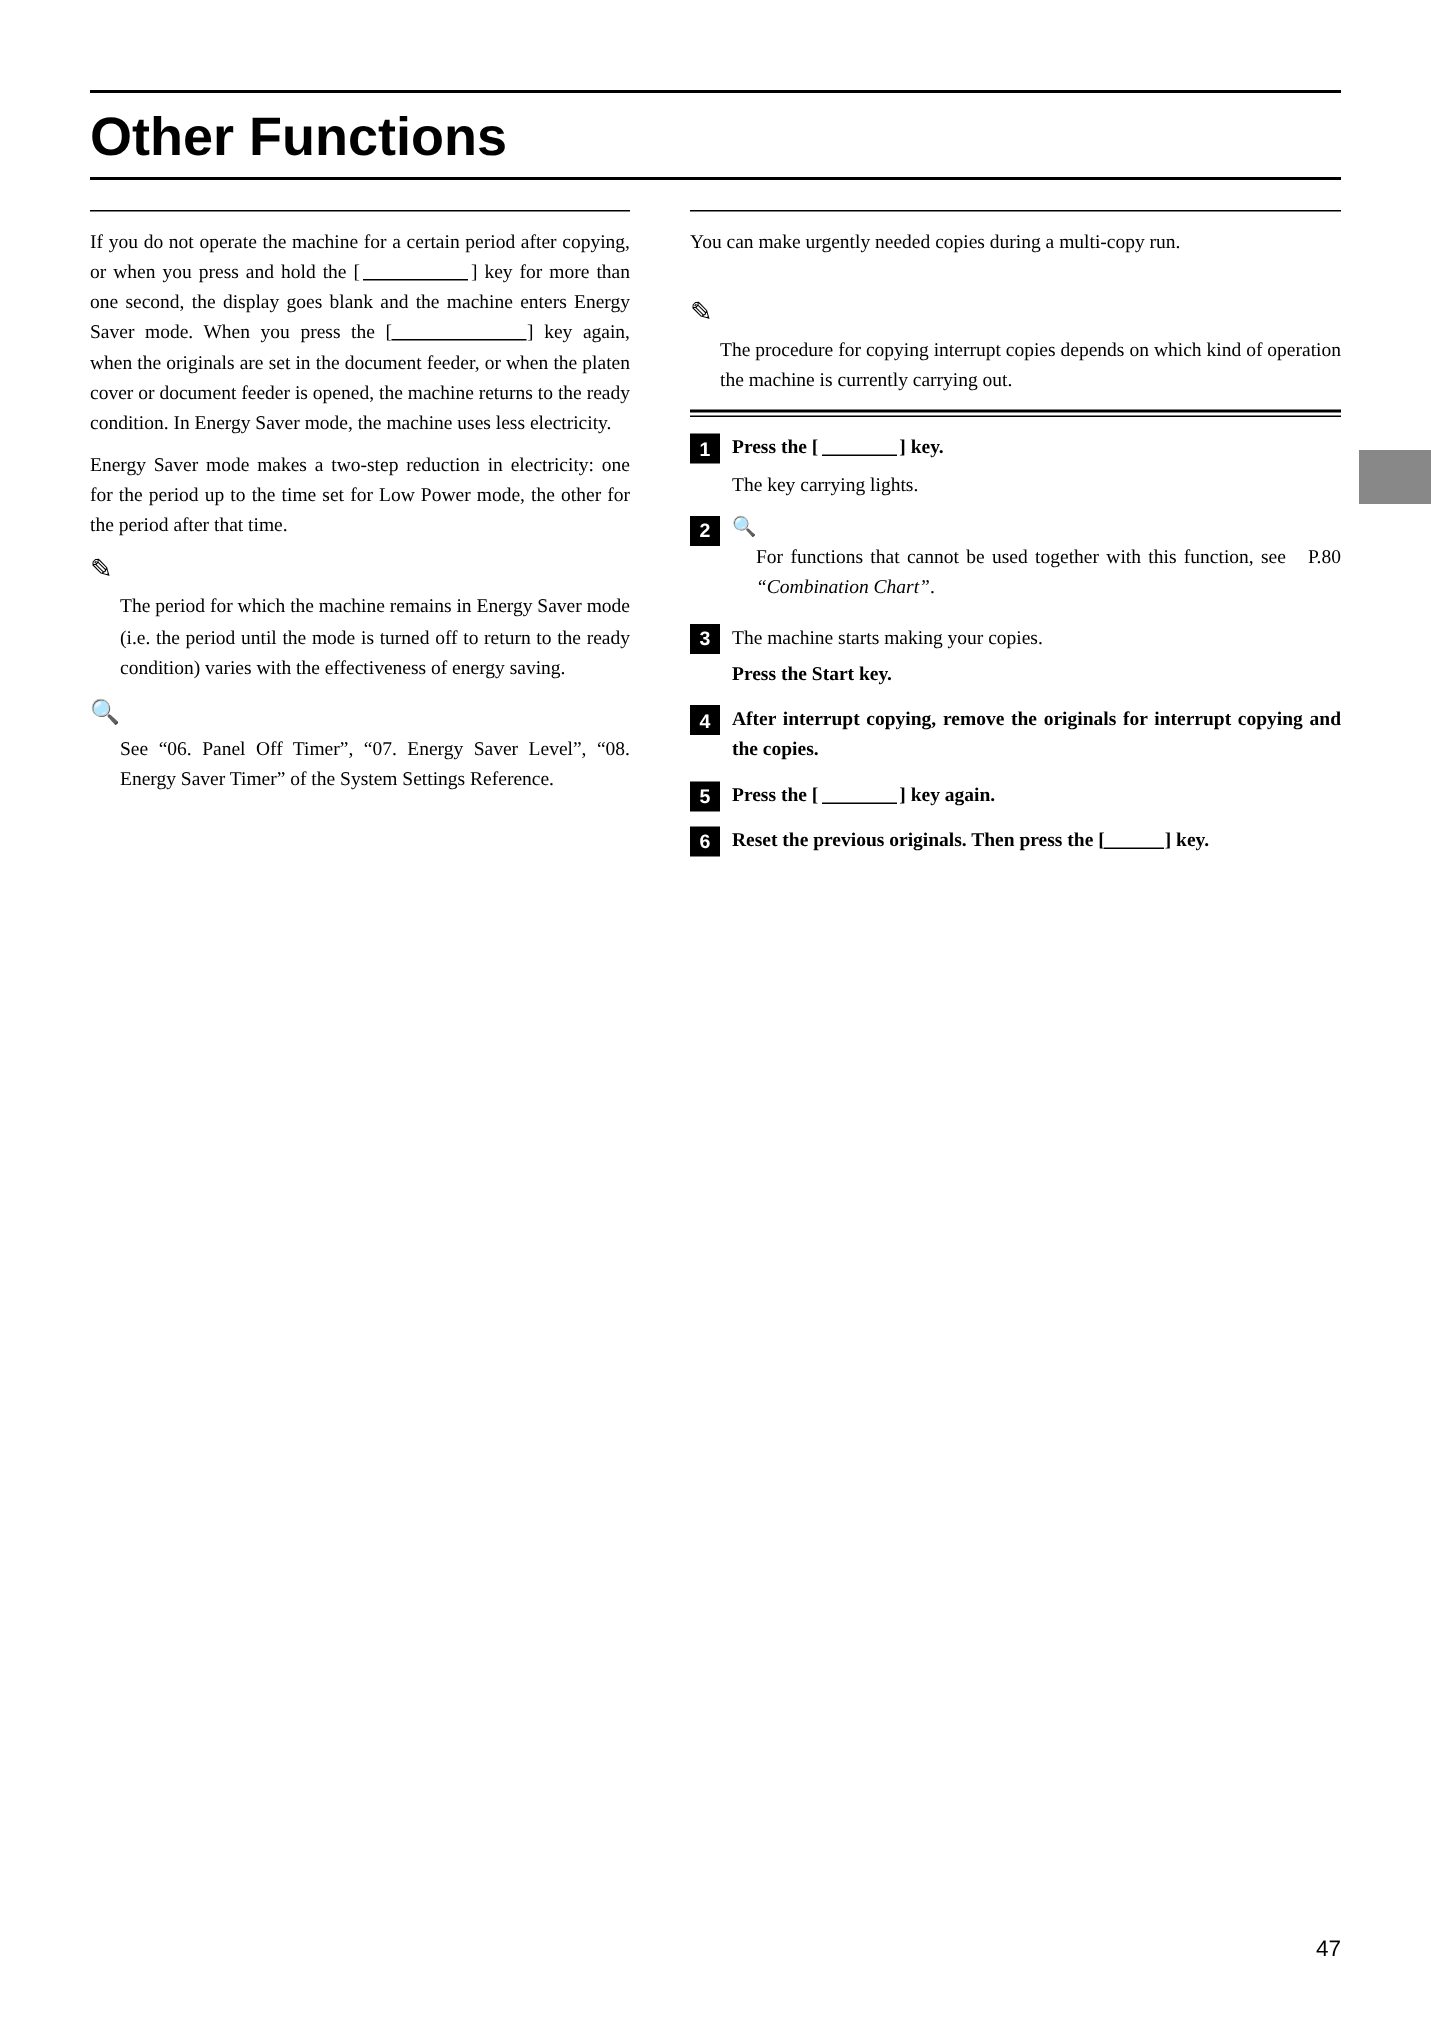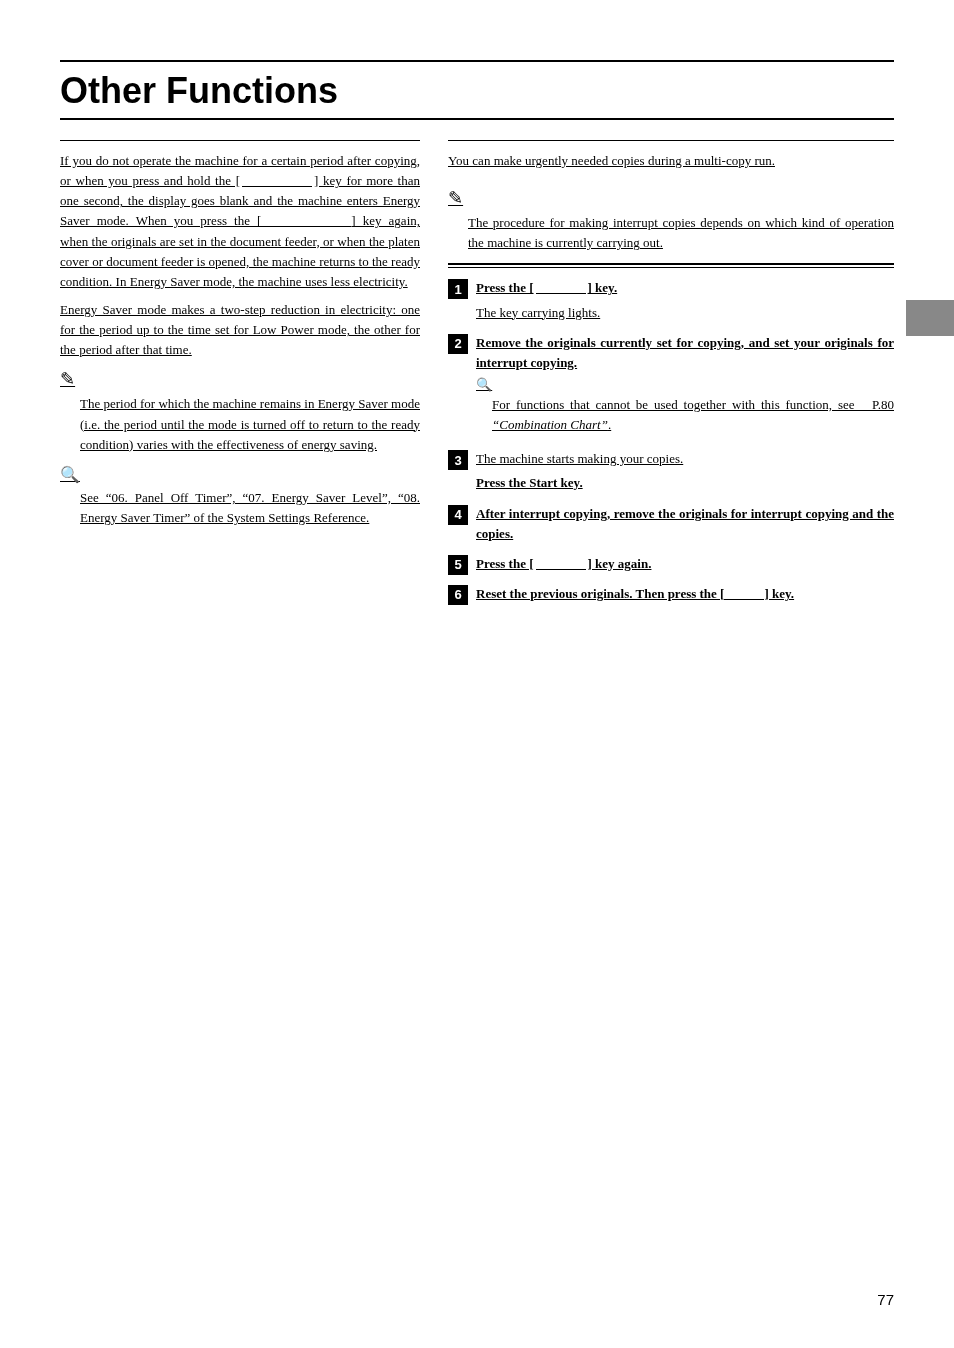--- a/index.html
+++ b/index.html
@@ -35,23 +35,22 @@
     }
     
     .title-rule {
       border: none;
       border-top: 2px solid #000;
       margin-bottom: 20px;
     }
     
     .two-col {
       display: flex;
-      gap: 28px;
+      gap: 40px;
       margin-top: 0;
-      text-decoration: underline;
     }
     .col-left {
       width: 360px;
       flex-shrink: 0;
     }
     .col-right {
       flex: 1;
     }
     
     .left-sub-rule {
@@ -81,21 +80,21 @@
       font-size: 16px;
       margin-bottom: 4px;
       display: block;
     }
     .ref-block {
       padding-left: 20px;
       margin-bottom: 10px;
     }
     
     .right-intro {
-      margin-bottom: 16px;
+      margin-bottom: 26px;
     }
     
     .step {
       display: flex;
       align-items: flex-start;
       margin-bottom: 6px;
       gap: 8px;
     }
     .step-num {
       background: #000;
@@ -216,38 +215,37 @@
     </div>
 
     <div class="col-right">
 
       <hr class="right-top-rule">
 
       <p class="right-intro">You can make urgently needed copies during a multi-copy run.</p>
 
       <span class="note-icon">✎</span>
       <div class="note-block">
-        <p>The procedure for making interrupt copies depends on which kind of operation the machine is currently carrying out.</p>
+        <p>The procedure for copying interrupt copies depends on which kind of operation the machine is currently carrying out.</p>
       </div>
 
       <hr class="right-rule-double">
       <hr class="right-rule" style="margin-top:-8px;">
 
       <div class="step">
         <div class="step-num">1</div>
         <div class="step-content">
           <p><span class="step-bold">Press the [<span class="key-space-sm"></span>] key.</span></p>
           <p>The key carrying lights.</p>
         </div>
       </div>
 
       <div class="step">
         <div class="step-num">2</div>
         <div class="step-content">
-          <p><span class="step-bold">Remove the originals currently set for copying, and set your originals for interrupt copying.</span></p>
 
           <span class="ref-icon" style="font-size:13px; margin-bottom:2px;">🔍</span>
           <div class="step-subnote">
             <p>For functions that cannot be used together with this function, see &nbsp; P.80 <span class="italic">“Combination Chart”</span>.</p>
           </div>
         </div>
       </div>
 
       <div class="step">
         <div class="step-num">3</div>
@@ -274,15 +272,15 @@
       <div class="step">
         <div class="step-num">6</div>
         <div class="step-content">
           <p><span class="step-bold">Reset the previous originals. Then press the [<span style="display:inline-block;width:40px;border-bottom:1px solid #000;vertical-align:middle;height:10px;"></span>] key.</span></p>
         </div>
       </div>
 
     </div>
   </div>
 
-  <div class="page-number">77</div>
+  <div class="page-number">47</div>
 
 </div>
 
 </body></html>

